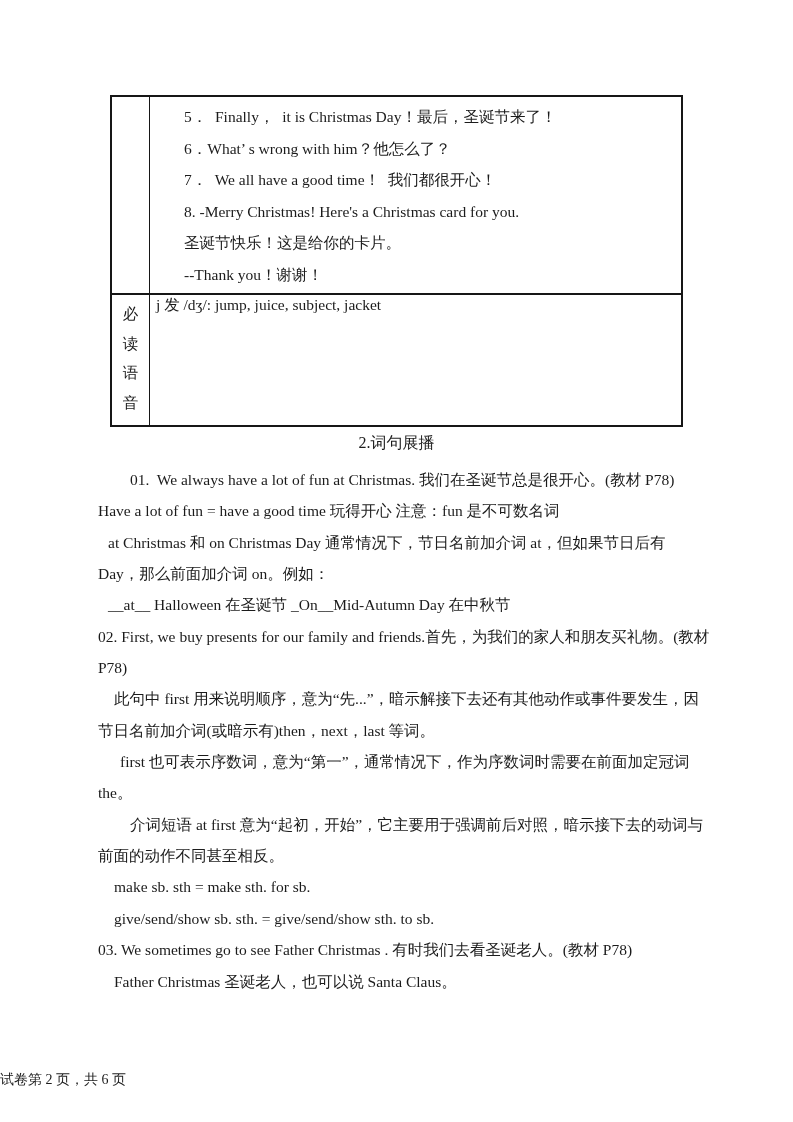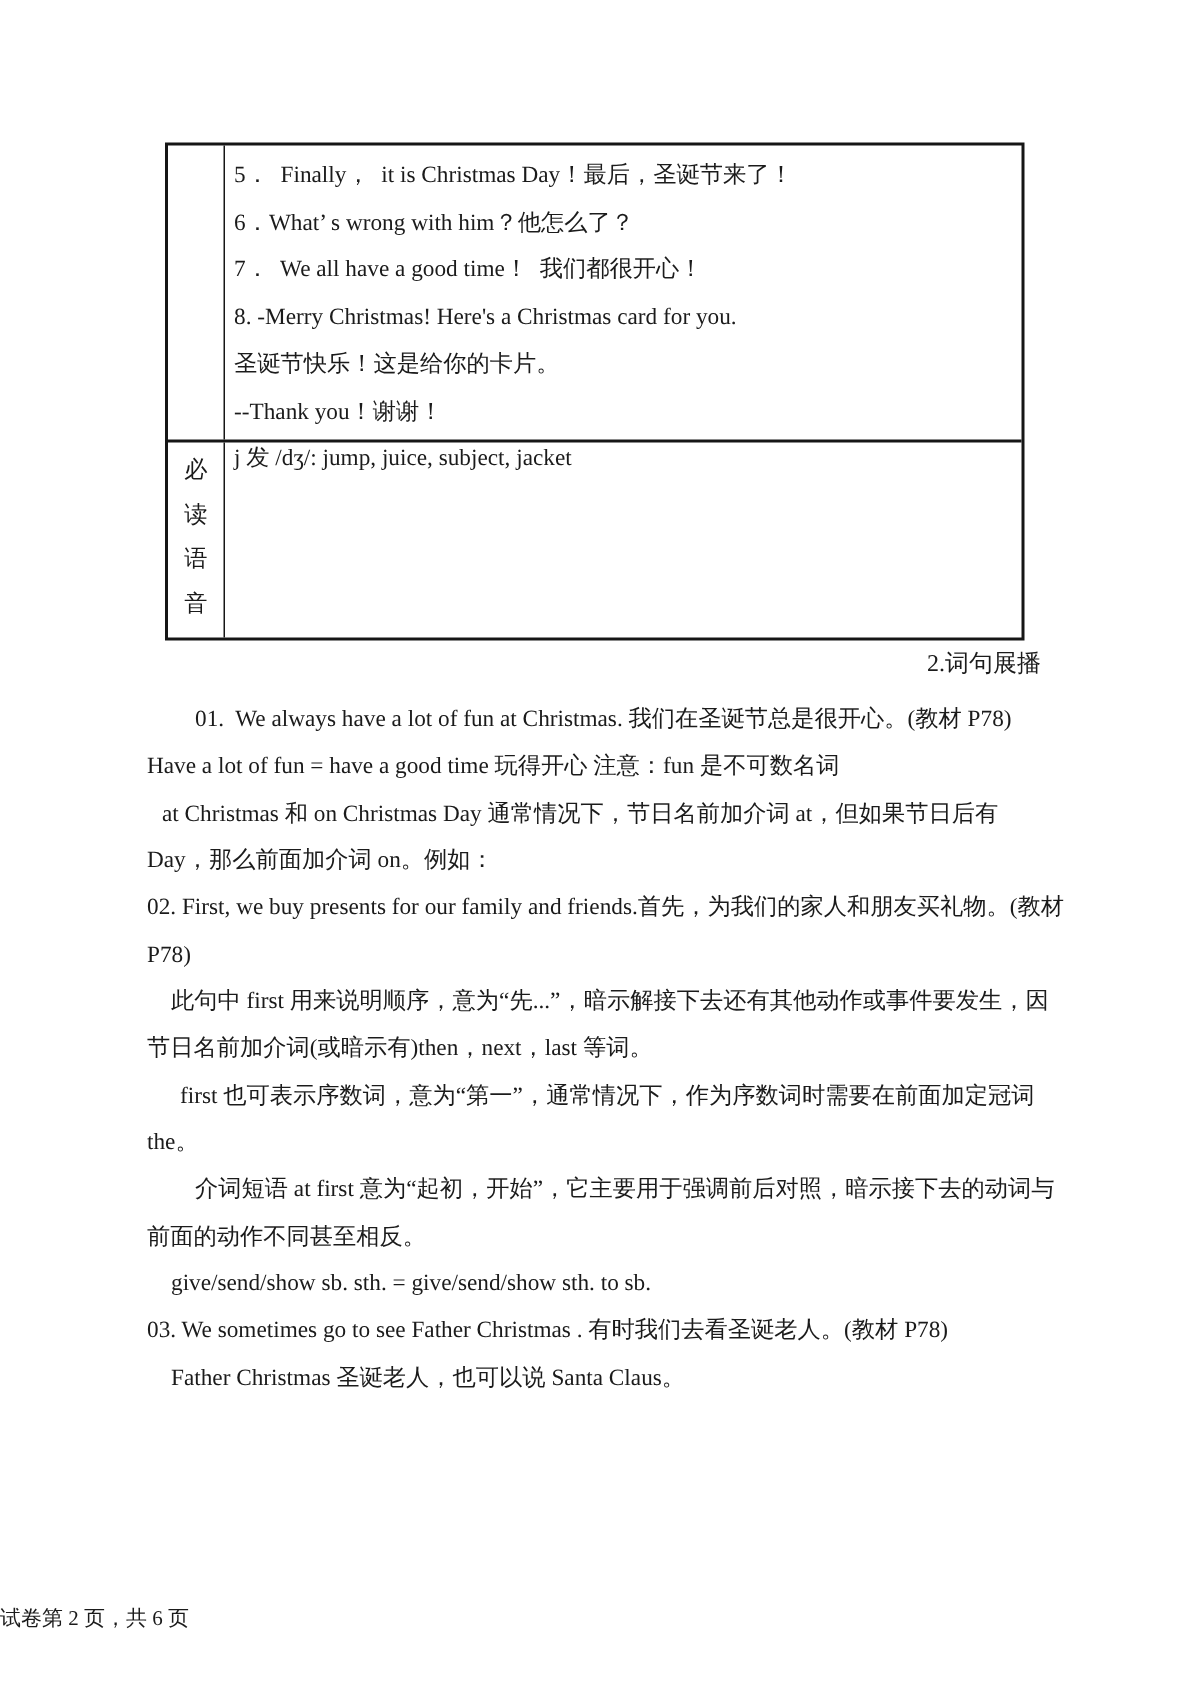--- a/index.html
+++ b/index.html
@@ -16,21 +16,21 @@
   
   .doc-table {
     position: absolute;
     left: 110px;
     top: 95px;
     width: 573px;
     box-sizing: border-box;
     border: 2px solid #161616;
   }
   .t-row { display: flex; box-sizing: border-box; }
-  .t-row.row1 { height: 198px; border-bottom: 2px solid #161616; }
+  .t-row.row1 { height: 198px; border-bottom: 2px solid #161616; gap: 28px; }
   .t-row.row2 { height: 130px; }
   .t-label {
     flex: none;
     width: 38px;
     border-right: 1.5px solid #161616;
     box-sizing: border-box;
     text-align: center;
     font-size: 15.5px;
   }
   .row2 .t-label { padding-top: 4px; line-height: 29.5px; }
@@ -44,21 +44,21 @@
   }
   .row2 .t-content { display: flex; align-items: flex-start; padding-left: 6px; }
   .row2 .t-line { font-size: 15.5px; white-space: pre; }
 
   
   .heading {
     position: absolute;
     left: 99px;
     top: 433px;
     width: 595px;
-    text-align: right;
+    text-align: center;
     font-size: 16px;
     line-height: 20px;
   }
   .body-text {
     position: absolute;
     left: 98px;
     top: 464px;
     width: 600px;
     font-size: 15.5px;
     font-family: Liberation Serif, serif;
@@ -110,28 +110,30 @@
     </div>
   </div>
 
   <div class="heading">2.词句展播</div>
 
   <div class="body-text">
     <div class="line ind-4">01.  We always have a lot of fun at Christmas. 我们在圣诞节总是很开心。(教材 P78)</div>
     <div class="line">Have a lot of fun = have a good time 玩得开心 注意：fun 是不可数名词</div>
     <div class="line ind-1">at Christmas 和 on Christmas Day 通常情况下，节日名前加介词 at，但如果节日后有</div>
     <div class="line">Day，那么前面加介词 on。例如：</div>
+    <div class="line ind-1">__at__ Halloween 在圣诞节 _On__Mid-Autumn Day 在中秋节</div>
     <div class="line">02. First, we buy presents for our family and friends.首先，为我们的家人和朋友买礼物。(教材</div>
     <div class="line">P78)</div>
     <div class="line ind-2">此句中 first 用来说明顺序，意为“先...”，暗示解接下去还有其他动作或事件要发生，因</div>
     <div class="line">节日名前加介词(或暗示有)then，next，last 等词。</div>
     <div class="line ind-3">first 也可表示序数词，意为“第一”，通常情况下，作为序数词时需要在前面加定冠词</div>
     <div class="line">the。</div>
     <div class="line ind-4">介词短语 at first 意为“起初，开始”，它主要用于强调前后对照，暗示接下去的动词与</div>
     <div class="line">前面的动作不同甚至相反。</div>
+    <div class="line ind-2">make sb. sth = make sth. for sb.</div>
     <div class="line ind-2">give/send/show sb. sth. = give/send/show sth. to sb.</div>
     <div class="line">03. We sometimes go to see Father Christmas . 有时我们去看圣诞老人。(教材 P78)</div>
     <div class="line ind-2">Father Christmas 圣诞老人，也可以说 Santa Claus。</div>
   </div>
 
   <div class="footer">试卷第 2 页，共 6 页</div>
 
 </div>
 
 </body></html>

